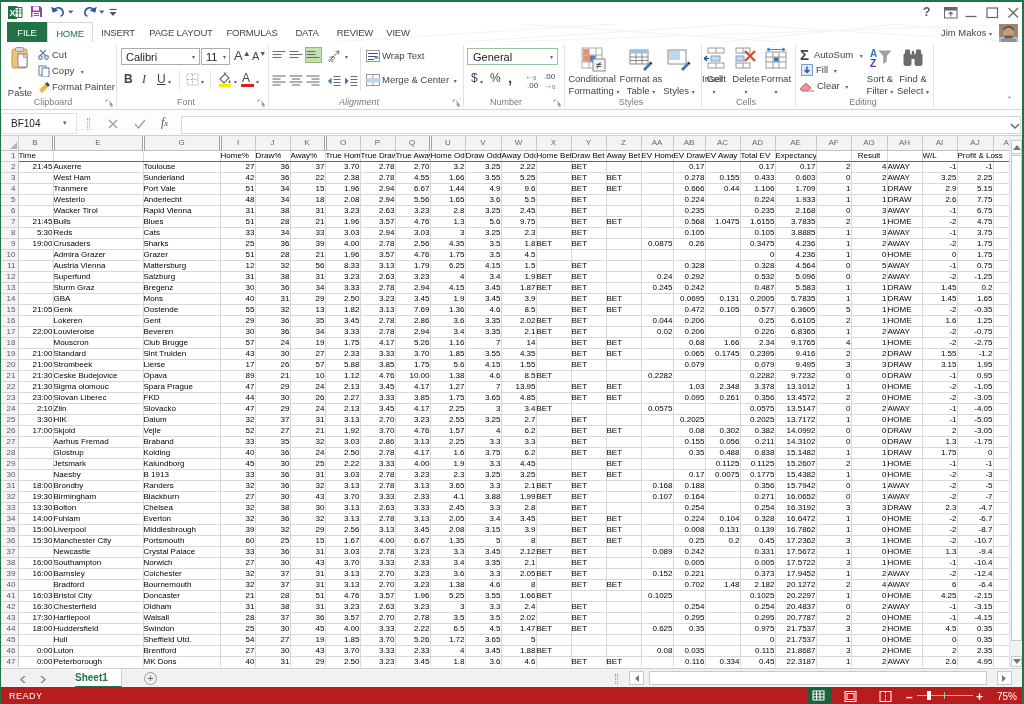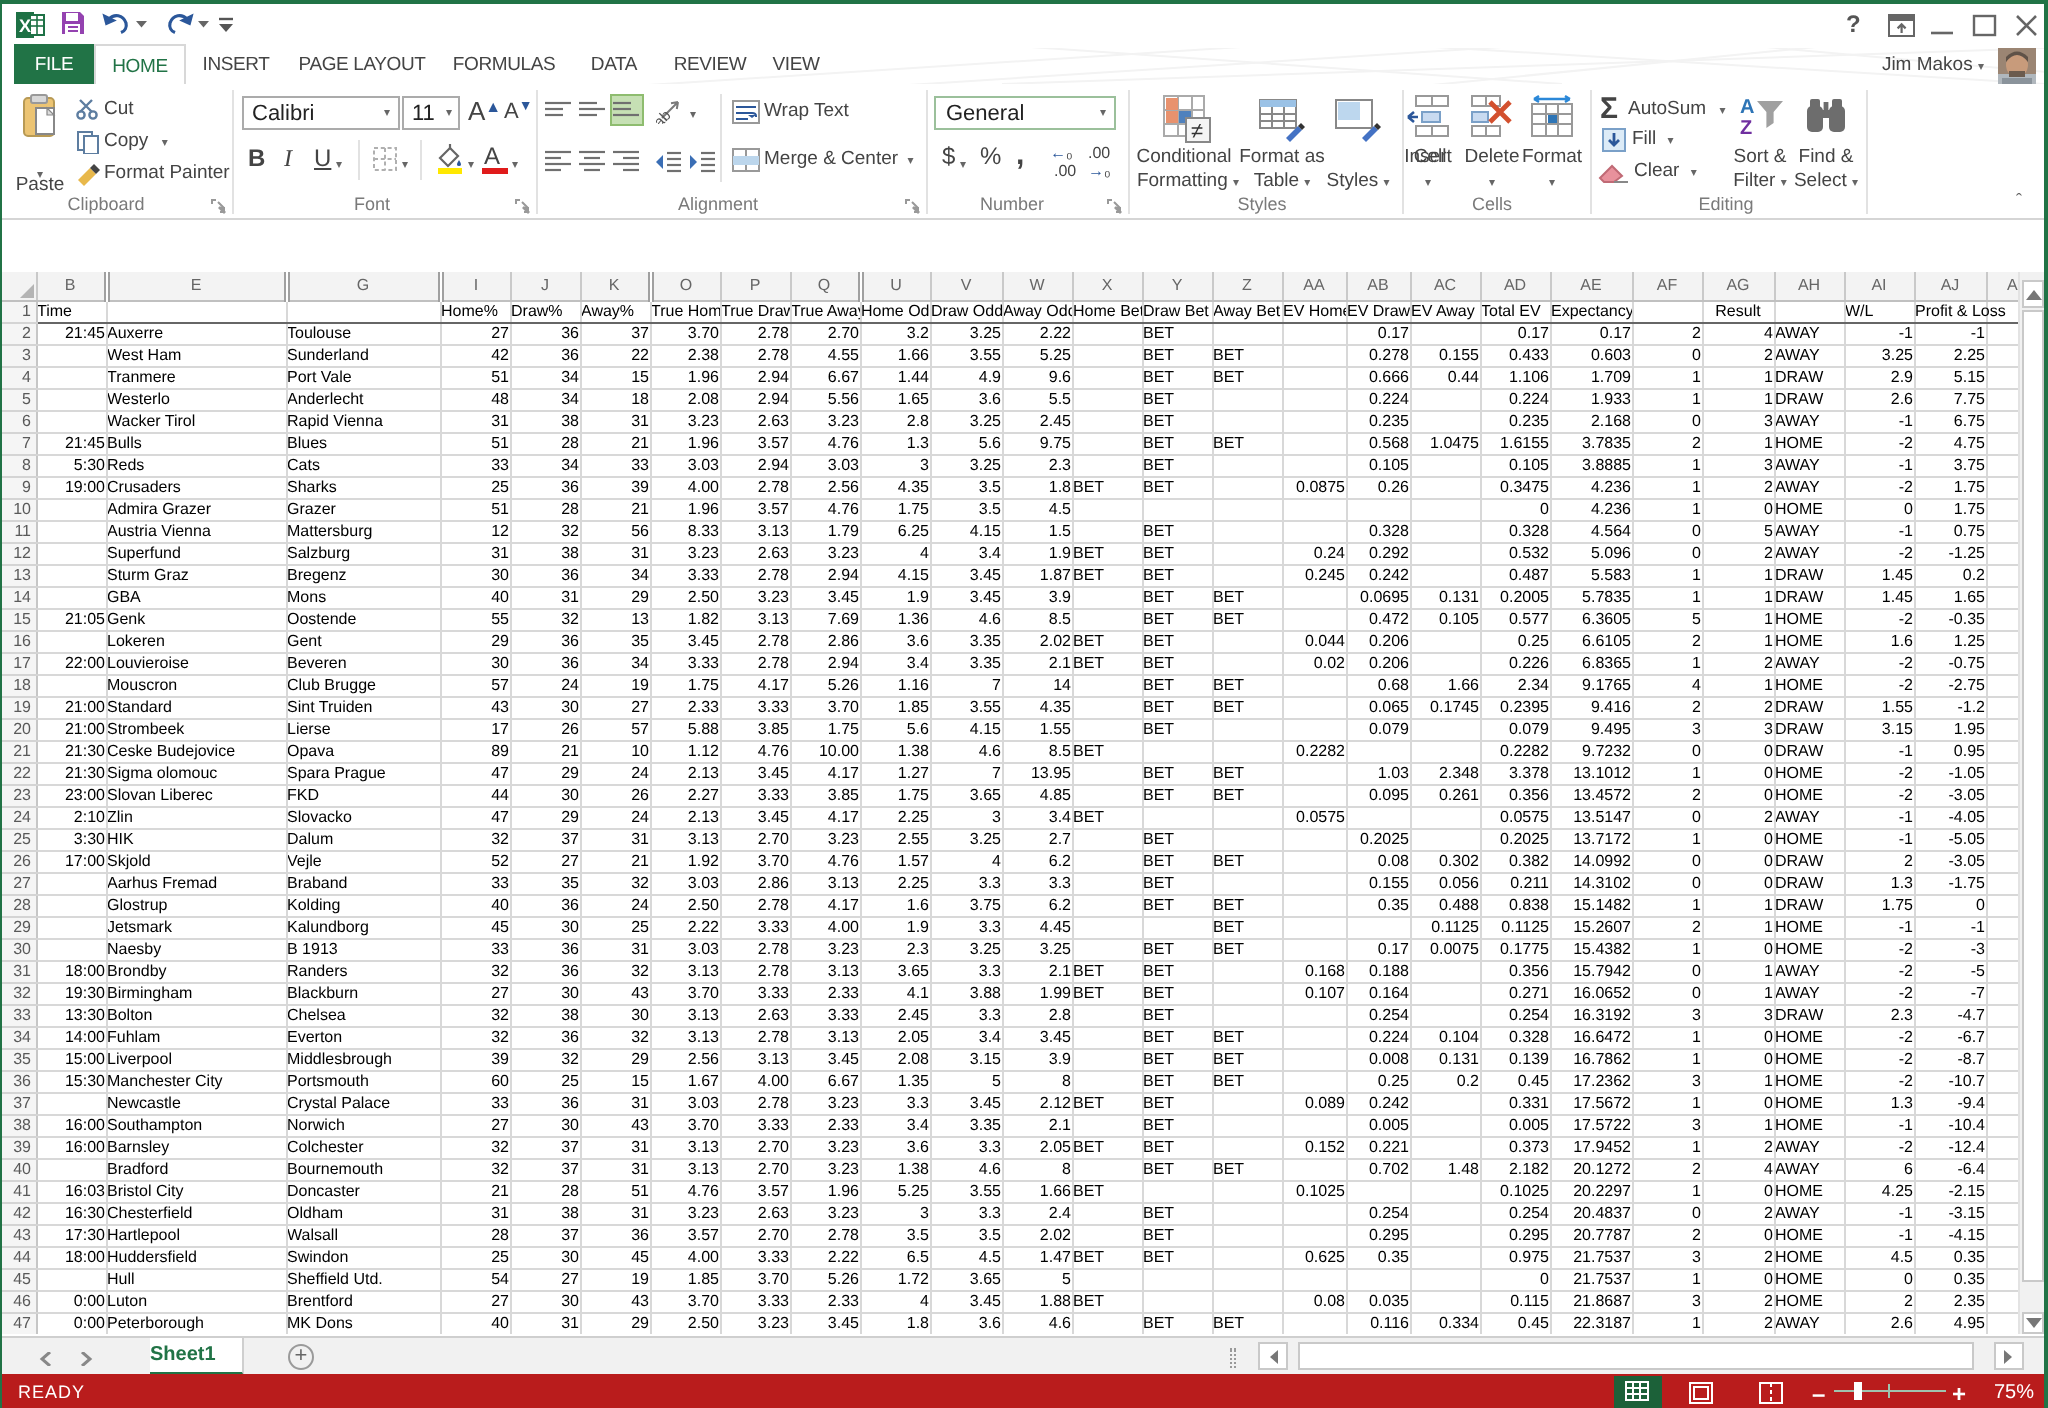--- a/index.html
+++ b/index.html
@@ -277,21 +277,21 @@
         <line x1="2" y1="9.5" x2="8" y2="9.5" stroke="#2b579a" stroke-width="1"></line>
       </svg>
       <div class="btxt" style="left:381px;top:8px;">Wrap Text</div>
       <svg class="abs" style="left:365px;top:32px;" width="14" height="12">
         <rect x="0.5" y="0.5" width="13" height="11" fill="#fff" stroke="#999"></rect>
         <rect x="0.5" y="4" width="13" height="4.5" fill="#bcd6ec"></rect>
         <line x1="7" y1="0.5" x2="7" y2="4" stroke="#999"></line>
         <line x1="7" y1="8.5" x2="7" y2="11.5" stroke="#999"></line>
       </svg>
       <div class="btxt" style="left:381px;top:32px;">Merge &amp; Center <span class="dd" style="margin-left:2px;">▾</span></div>
-      <div class="glabel" style="left:328px;width:60px;">Alignment</div>
+      <div class="glabel" style="left:328px;width:60px;font-style:italic;">Alignment</div>
       <div class="launch" style="left:451px;">
         <svg width="8" height="8">
           <path d="M1 3 L1 1 L3 1 M5 5 L7 5 L7 7 L5 7 M7 5 L4 2" stroke="#999" stroke-width="1" fill="none"></path>
           <path d="M7.5 7.5 L4.5 4.5" stroke="#999" stroke-width="1.4"></path>
         </svg>
       </div>
       <div class="combo" style="left:466px;top:6px;width:91px;height:17px;line-height:16px;padding-left:5px;border-color:#9bc09b;">General<span style="position:absolute;right:4px;font-size:6px;color:#666;">▾</span></div>
       <div class="abs" style="left:470px;top:29px;font-size:12px;color:#444;">$</div>
       <div class="abs" style="left:479px;top:36px;font-size:6px;color:#666;">▾</div>
       <div class="abs" style="left:489px;top:29px;font-size:12px;color:#444;">%</div>
@@ -396,20 +396,38 @@
         <rect x="12.5" y="6" width="8" height="13" rx="2.5" fill="#6d6d6d"></rect>
         <rect x="3" y="2.5" width="5" height="5" rx="1" fill="#6d6d6d"></rect>
         <rect x="14" y="2.5" width="5" height="5" rx="1" fill="#6d6d6d"></rect>
         <rect x="9" y="8" width="4" height="4" fill="#6d6d6d"></rect>
         <rect x="9.8" y="4" width="2.4" height="4" fill="#6d6d6d"></rect>
       </svg>
       <div class="btxtc" style="left:882px;top:31px;width:60px;">Find &amp;</div>
       <div class="btxtc" style="left:882px;top:43px;width:60px;">Select <span class="dd">▾</span></div>
       <div class="glabel" style="left:832px;width:60px;">Editing</div>
       <div class="abs" style="left:1007px;top:53px;font-size:9px;color:#666;">ˆ</div>
+    </div>
+    <div id="fbar">
+      <div id="nbox">
+        <span style="position:absolute;left:9px;top:4px;font-size:10px;">BF104</span>
+        <span style="position:absolute;left:61px;top:5px;font-size:7px;color:#666;">▾</span>
+      </div>
+      <div class="abs" style="left:86px;top:8px;width:3px;height:12px;border-left:1px dotted #aaa;border-right:1px dotted #aaa;"></div>
+      <svg class="abs" style="left:106px;top:8px;" width="12" height="12">
+        <path d="M2 2 L10 10 M10 2 L2 10" stroke="#9f9f9f" stroke-width="1.4"></path>
+      </svg>
+      <svg class="abs" style="left:133px;top:8px;" width="12" height="12">
+        <path d="M1 6 L4.5 10 L11 2" stroke="#9f9f9f" stroke-width="1.4" fill="none"></path>
+      </svg>
+      <div class="abs" style="left:160px;top:5px;font-size:12px;font-style:italic;color:#555;font-family:'Liberation Serif',serif;">f<span style="font-size:9px;">x</span></div>
+      <div id="finput"></div>
+      <svg class="abs" style="left:1009px;top:13px;" width="10" height="7">
+        <path d="M1 1 L5 5 L9 1" stroke="#6a6a6a" stroke-width="1.4" fill="none"></path>
+      </svg>
     </div>
     <div id="gridwrap">
       <table class="grid">
         <colgroup>
           <col style="width:17px">
           <col style="width:35px">
           <col style="width:90px">
           <col style="width:77px">
           <col style="width:35px">
           <col style="width:35px">

